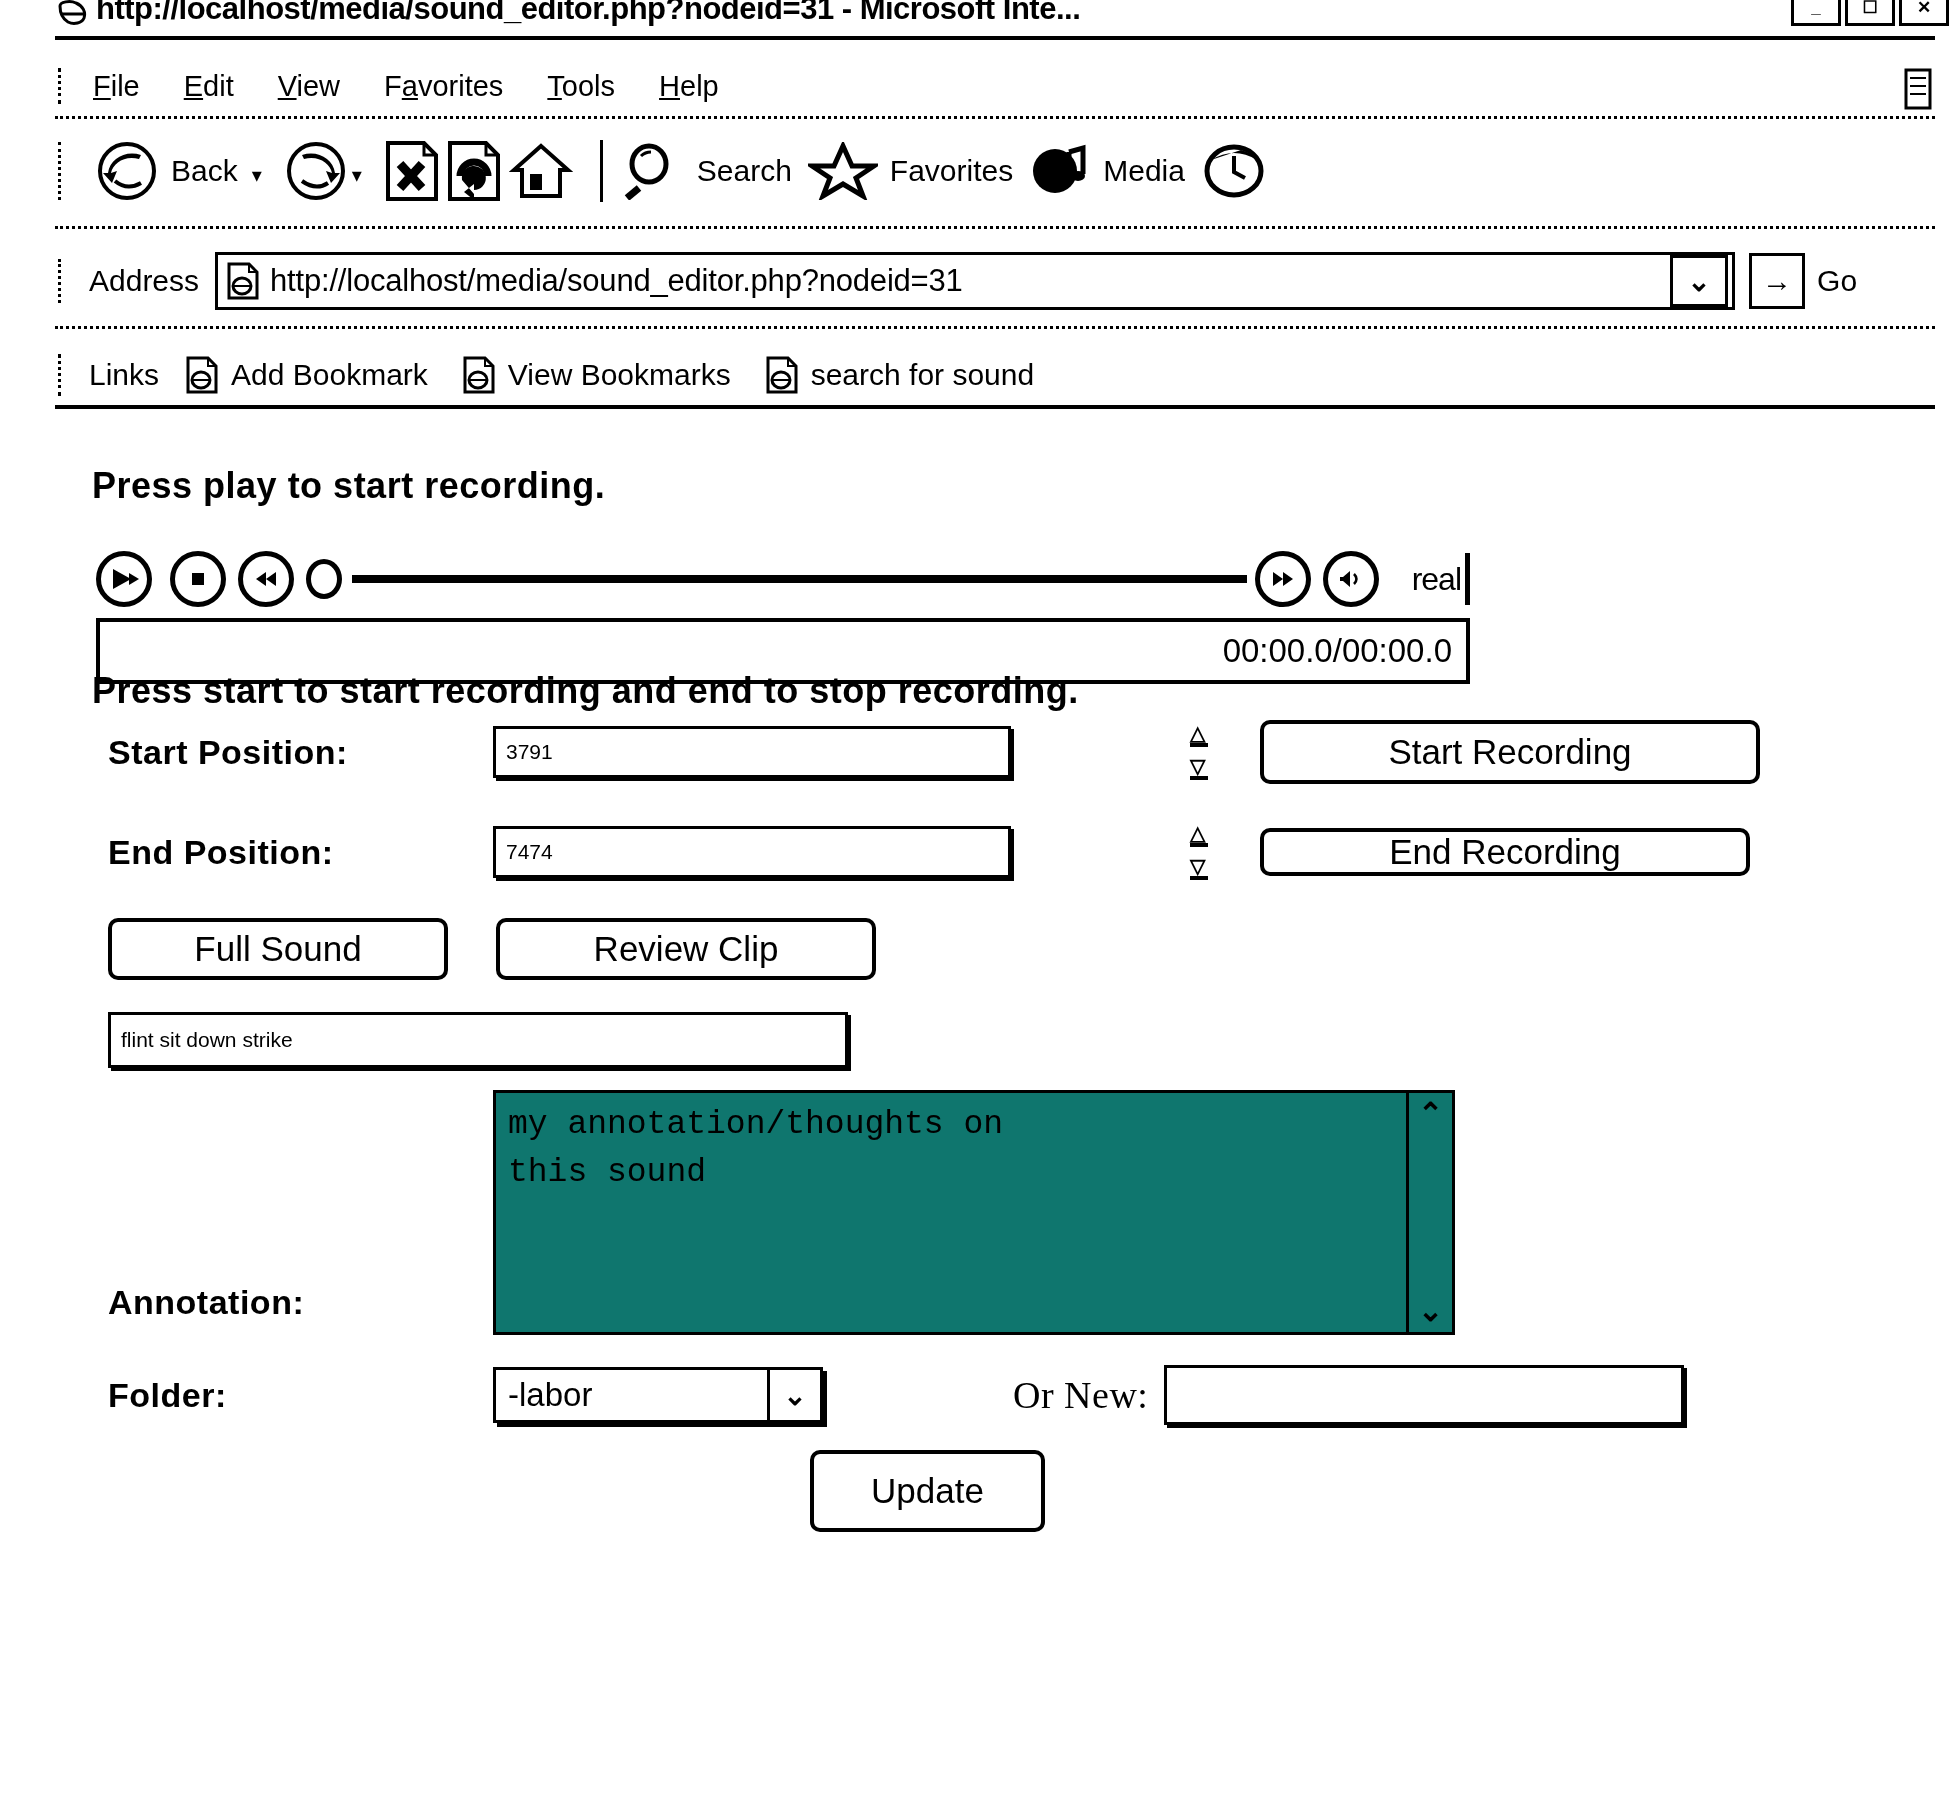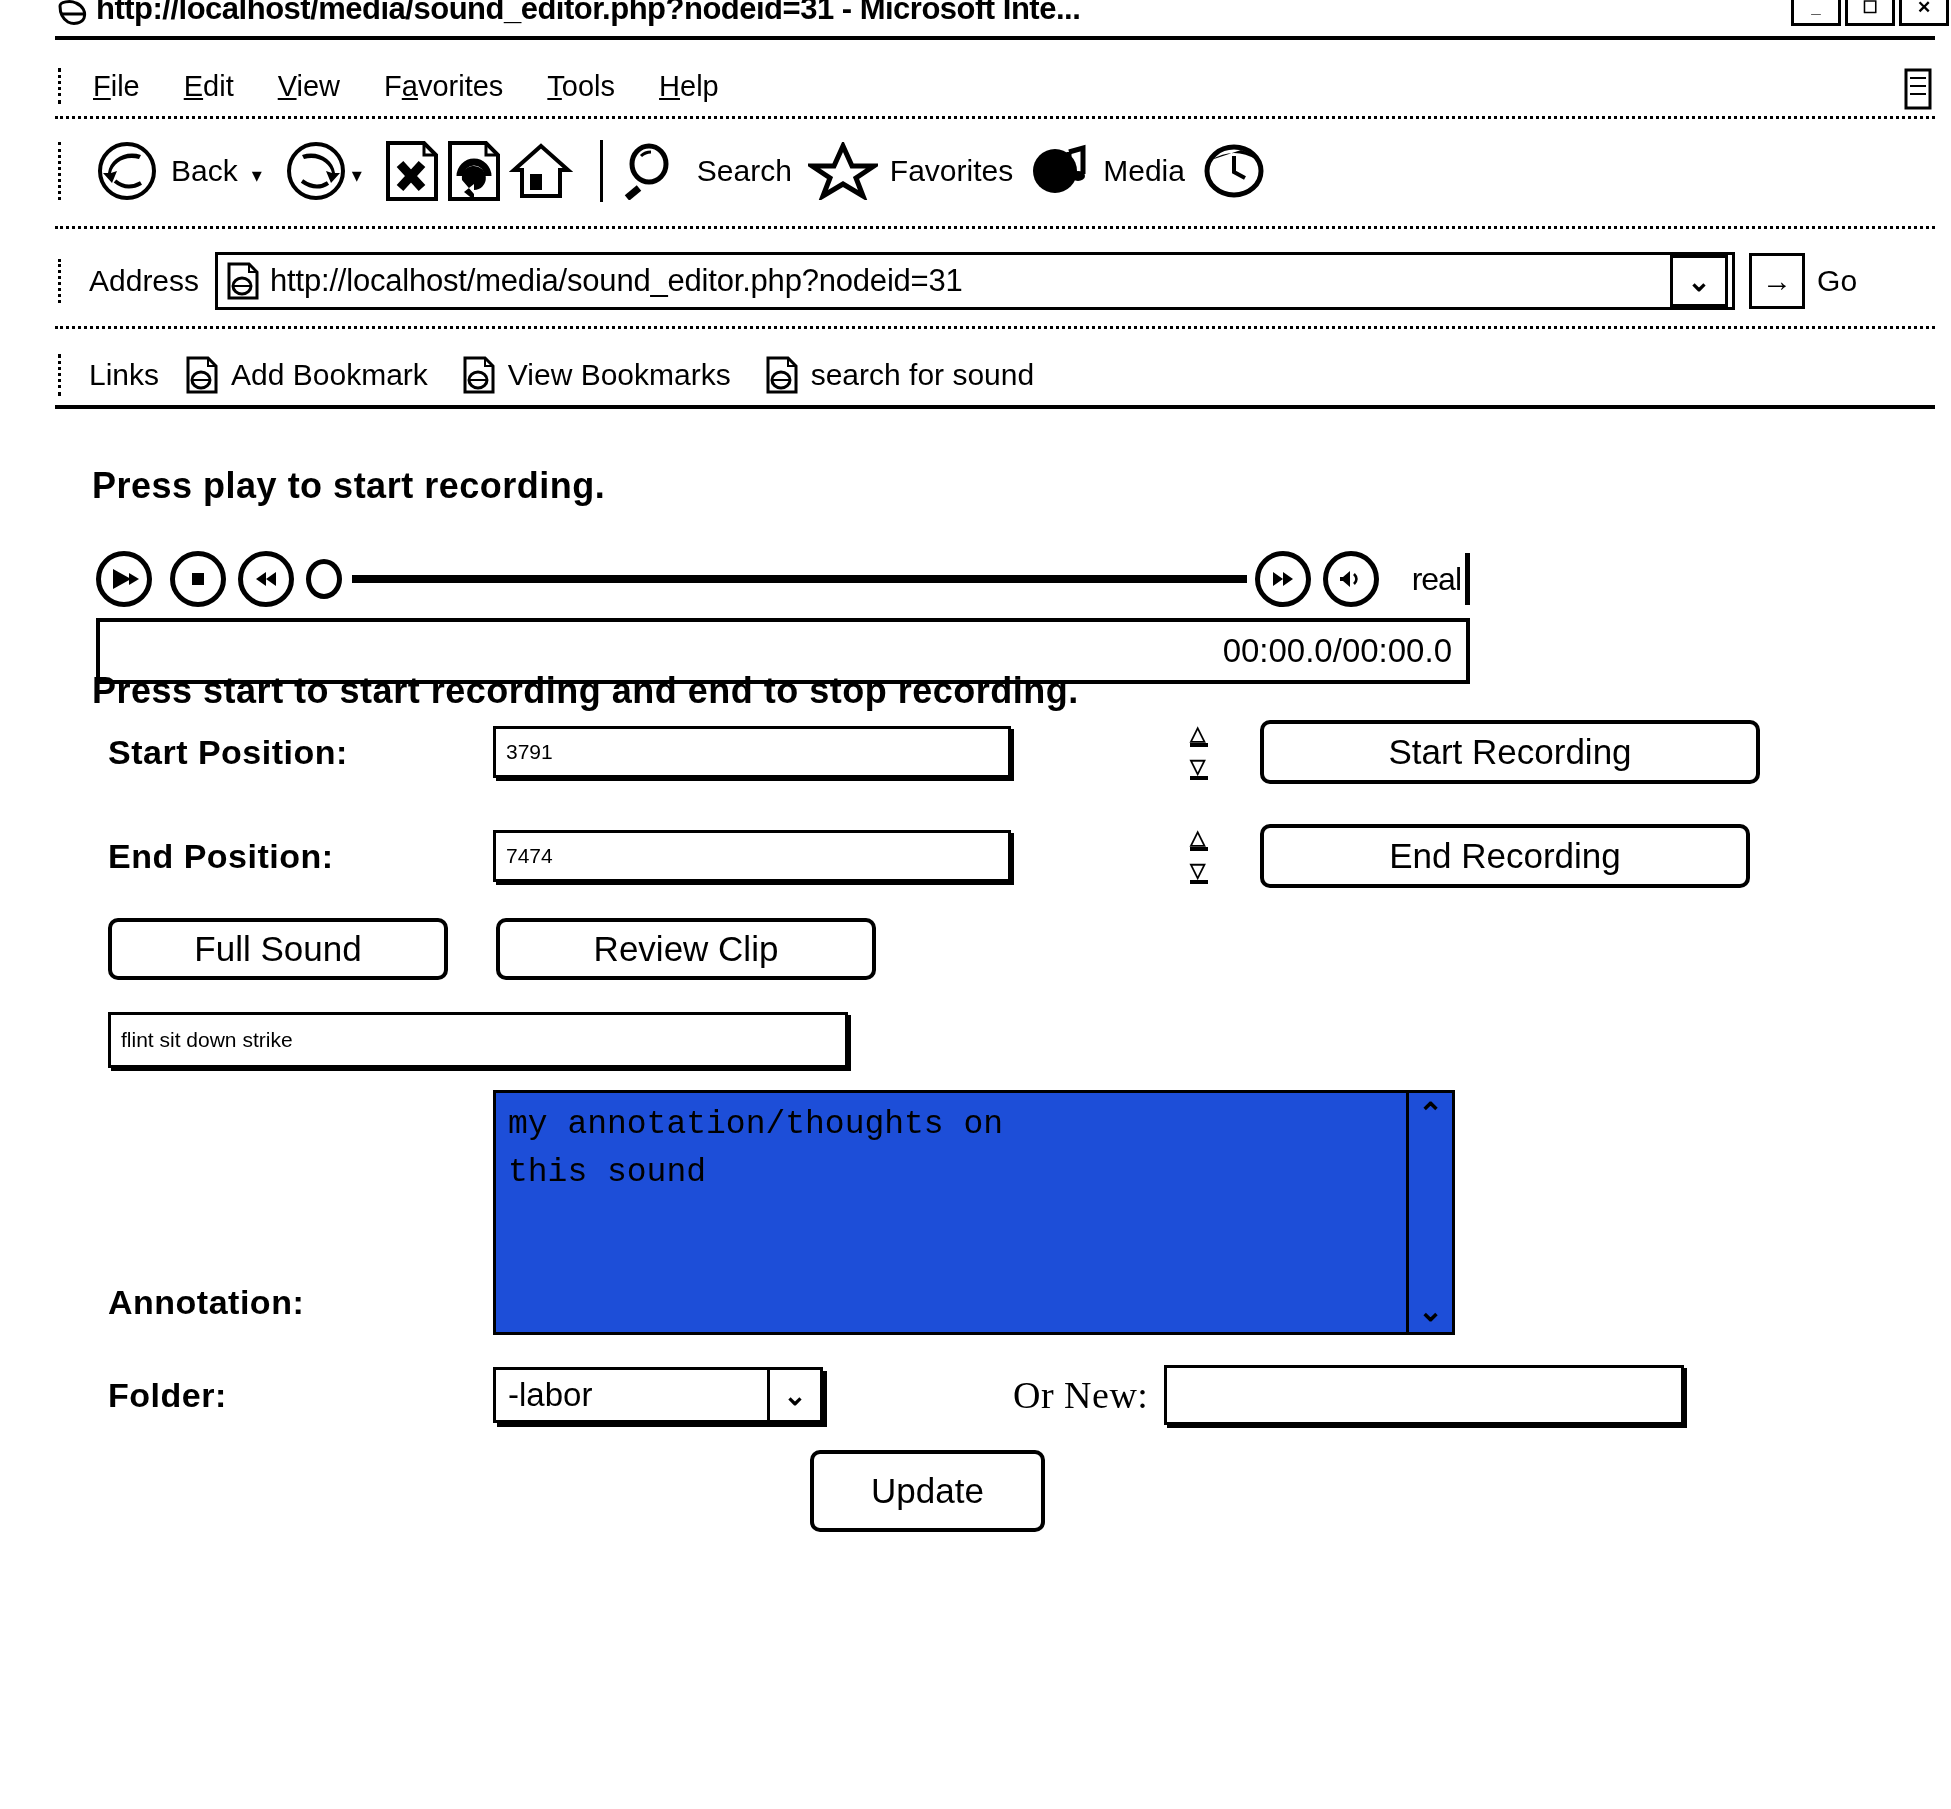--- a/index.html
+++ b/index.html
@@ -388,21 +388,21 @@
   }
   .btn .lbl {
     font-size: 35px;
     font-family: "Liberation Sans", sans-serif;
     white-space: nowrap;
   }
 
   
   .textarea-box {
     border: 3px solid #000;
-    background: #1d4ed8;
+    background: #0f766e;
     box-sizing: border-box;
     position: relative;
     padding: 8px 12px;
   }
   .textarea-text {
     font-family: "Liberation Mono", monospace;
     font-size: 33px;
     line-height: 48px;
     white-space: pre-wrap;
     width: 900px;
@@ -736,21 +736,21 @@
 
     <div class="form-row" style="left:108px; top:104px;">
       <span class="form-label" style="width:385px;">End Position:</span>
       <span class="text-input shadow-input" style="width:518px;">
         <span class="val" placeholder="">7474</span>
       </span>
       <span class="spinner" style="margin-left:175px;">
         <span class="spin-arrow">△<span class="bar"></span></span>
         <span class="spin-arrow">▽<span class="bar"></span></span>
       </span>
-      <span class="btn" style="width:490px;height:64px;margin-left:48px;">
+      <span class="btn" style="width:490px;height:48px;margin-left:48px;">
         <span class="lbl">End Recording</span>
       </span>
     </div>
 
     <div class="form-row" style="left:108px; top:198px;">
       <span class="btn" style="width:340px;height:62px;">
         <span class="lbl">Full Sound</span>
       </span>
       <span class="btn" style="width:380px;height:62px;margin-left:48px;">
         <span class="lbl">Review Clip</span>

